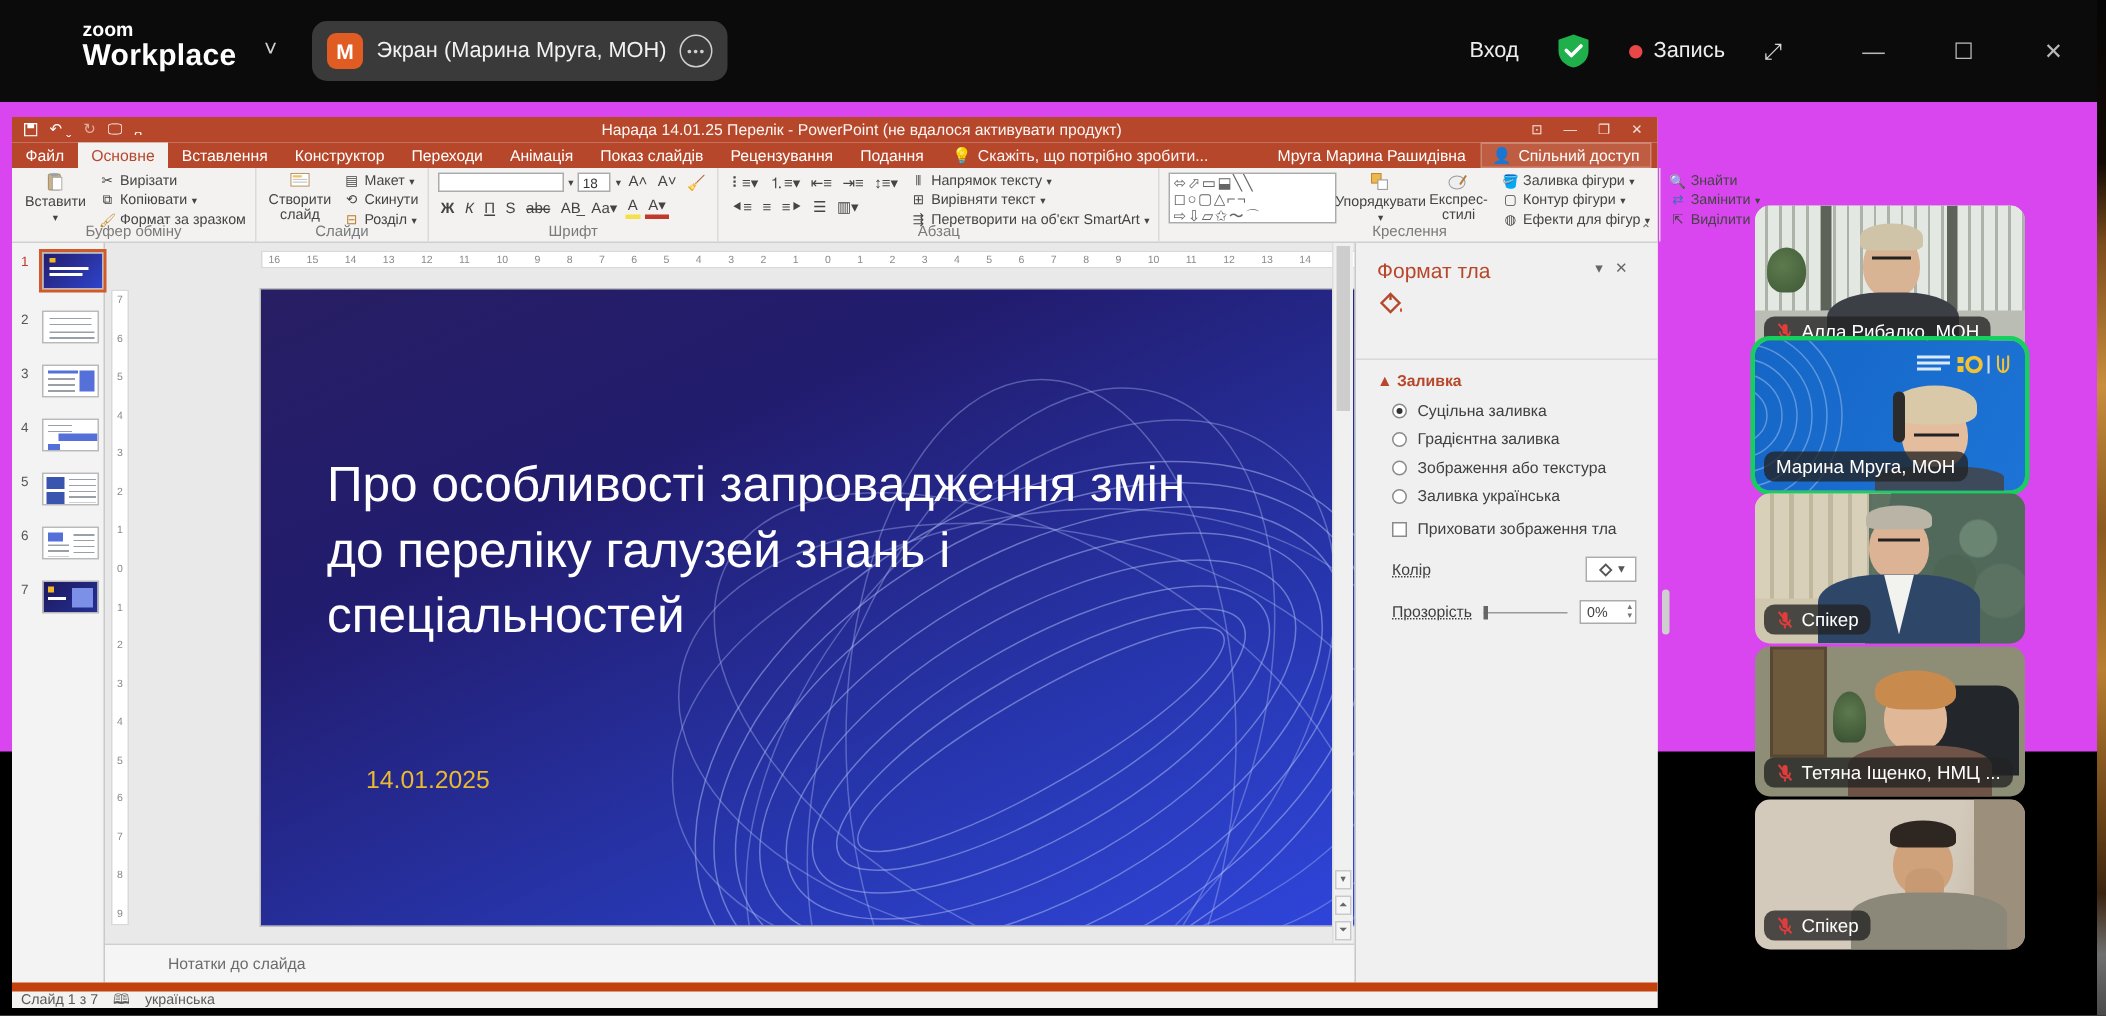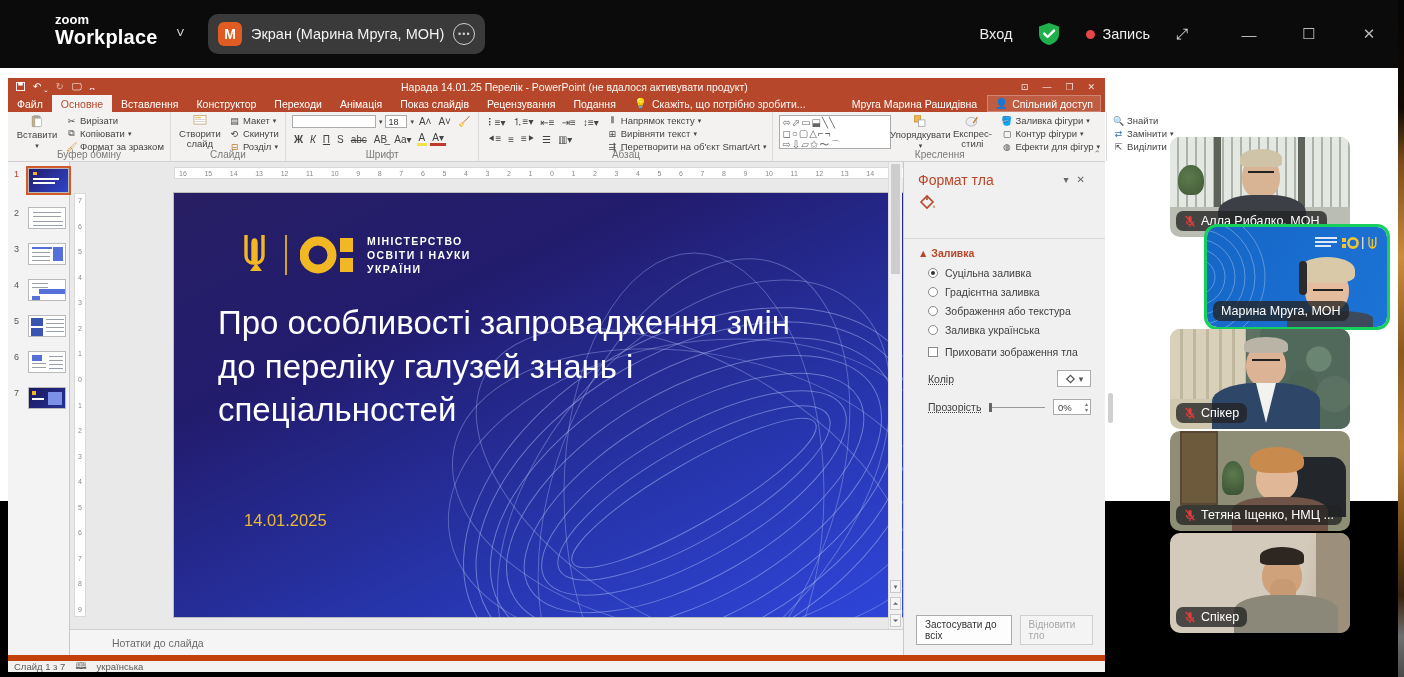--- a/index.html
+++ b/index.html
@@ -1,19 +1,19 @@
 <!DOCTYPE html>
 <html><head>
 <meta charset="utf-8">
 <style>
   * { margin:0; padding:0; box-sizing:border-box; }
   html,body { width:1404px; height:677px; overflow:hidden; background:#000;
     font-family:"Liberation Sans","DejaVu Sans",sans-serif; }
   .abs { position:absolute; }
-  #stage { position:relative; width:1404px; height:501px; background:#ffffff; }
+  #stage { position:relative; width:1404px; height:501px; background:#d946ef; }
 
   
   #topbar { position:absolute; left:0; top:0; width:1404px; height:68px; background:#0b0b0b; }
   #zoom-logo { position:absolute; left:55px; top:13px; color:#fff; line-height:1.05; }
   #zoom-logo .z1 { font-size:13px; font-weight:700; }
   #zoom-logo .z2 { font-size:20px; font-weight:700; letter-spacing:.2px; }
   #logo-chevron { position:absolute; left:176px; top:24px; color:#cfcfcf; font-size:15px; }
   #screen-tab { position:absolute; left:208px; top:14px; height:40px; min-width:232px;
     background:#3a3a3a; border-radius:10px; display:flex; align-items:center; padding:0 10px; gap:9px; }
   #screen-tab .avatar { width:24px; height:24px; border-radius:6px; background:#e05c22; color:#fff;
@@ -127,21 +127,21 @@
   .nameplate { position:absolute; left:6px; bottom:6px; height:20px; background:rgba(35,35,35,.78); border-radius:7px;
     display:flex; align-items:center; gap:5px; padding:0 8px; color:#fff; font-size:12.5px; white-space:nowrap; max-width:166px; overflow:hidden; }
   .head { position:absolute; border-radius:50% 50% 46% 46%; }
   .torso { position:absolute; border-radius:40% 40% 0 0; }
 
   
   .sc1 { background:linear-gradient(#d7dcd4 0 55%,#b9bdb4 55% 100%); }
   .sc1 .blinds { position:absolute; inset:0 0 30% 0; background:repeating-linear-gradient(90deg,#e4e8e2 0 7px,#aeb3a9 7px 9px); }
   .sc1 .frame { position:absolute; top:0; bottom:30%; width:7px; background:#5d6358; }
   .sc1 .plant { position:absolute; left:8px; top:28px; width:26px; height:30px; border-radius:50% 50% 40% 40%; background:radial-gradient(circle at 40% 40%,#5d7a4e,#3f5a36); }
-  .sc2 { background:linear-gradient(120deg,#1566c6,#1d74d6);margin-left:37px; }
+  .sc2 { background:linear-gradient(120deg,#1566c6,#1d74d6); }
   .sc3 { background:linear-gradient(100deg,#cfc7ae 0 46%,#58705f 46% 100%); }
   .sc3 .bldg { position:absolute; left:0; top:0; width:46%; height:70%; background:repeating-linear-gradient(90deg,#d8d0b8 0 10px,#bfb79e 10px 13px); }
   .sc3 .tree { position:absolute; right:0; top:0; width:58%; height:100%; background:radial-gradient(circle at 70% 30%,#6e8876 0 12%,transparent 13%),radial-gradient(circle at 55% 55%,#4c6454 0 18%,transparent 19%),radial-gradient(circle at 85% 65%,#5c7263 0 16%,transparent 17%),#51695a; opacity:.9; }
   .sc4 { background:#8e8d76; }
   .sc4 .door { position:absolute; left:10px; top:0; width:38px; height:74px; background:#6d5a3d; border:2px solid #584733; }
   .sc4 .plant { position:absolute; left:52px; top:30px; width:22px; height:34px; background:radial-gradient(circle at 50% 40%,#5d7a4e,#384f31); border-radius:50% 50% 30% 30%; }
   .sc4 .chair { position:absolute; right:4px; top:26px; width:70px; height:60px; background:#23262a; border-radius:10px 14px 0 0; }
   .sc5 { background:linear-gradient(100deg,#d4cabb 0 70%,#b5a896 100%); }
   .sc5 .corner { position:absolute; right:0; top:0; width:34px; height:100%; background:#9c8f7c; }
 
@@ -533,37 +533,20 @@
             <g stroke="#aebdf5" stroke-opacity="0.38" fill="none">
               <ellipse transform="rotate(-10 520 300)" cx="520" cy="300" rx="248" ry="150"></ellipse>
               <ellipse transform="rotate(-50 520 300)" cx="520" cy="300" rx="248" ry="150"></ellipse>
               <ellipse transform="rotate(-70 520 300)" cx="520" cy="300" rx="244" ry="140"></ellipse>
               <ellipse transform="rotate(10 520 300)" cx="520" cy="300" rx="244" ry="140"></ellipse>
               <ellipse transform="rotate(30 520 300)" cx="520" cy="300" rx="240" ry="130"></ellipse>
               <ellipse transform="rotate(-90 520 300)" cx="520" cy="300" rx="240" ry="130"></ellipse>
             </g>
           </svg>
 
-          <div id="slide-logo">
-            <svg width="32" height="44" viewBox="0 0 32 44">
-              <path d="M6 2 V22 C6 28 10 30 13 30 V10 C13 6 16 6 16 10 V30 C19 30 23 28 23 22 V2" fill="none" stroke="#f2b824" stroke-width="3.4"></path>
-              <path d="M16 30 L10 38 H22 Z" fill="#f2b824"></path>
-            </svg>
-            <div style="width:2px; height:40px; background:#f2b824; opacity:.85;"></div>
-            <svg width="54" height="40" viewBox="0 0 54 40">
-              <circle cx="18" cy="20" r="14" fill="none" stroke="#f2b824" stroke-width="9"></circle>
-              <rect x="40" y="3" width="13" height="14" fill="#f2b824"></rect>
-              <rect x="40" y="23" width="13" height="14" fill="#f2b824"></rect>
-            </svg>
-            <div id="ministry-text">
-              <div>МІНІСТЕРСТВО</div>
-              <div>ОСВІТИ І НАУКИ</div>
-              <div>УКРАЇНИ</div>
-            </div>
-          </div>
 
           <div id="slide-title">Про особливості запровадження змін до переліку галузей знань і спеціальностей</div>
           <div id="slide-date">14.01.2025</div>
 
           <svg id="cursor" width="13" height="19" viewBox="0 0 13 19">
             <path d="M1 1 L1 15 L4.5 12 L7 18 L9.5 17 L7 11 L12 11 Z" fill="#fff" stroke="#000" stroke-width="1"></path>
           </svg>
         </div>
 
         <div id="vscroll">
@@ -623,24 +606,20 @@
           <span style="text-decoration:underline dotted 1px;">Прозорість</span>
           <span id="transp-slider">
               <span class="knob"></span>
             </span>
           <span id="transp-val">
             <span>0%</span>
             <span class="spin">▴<br>▾</span>
           </span>
         </div>
 
-        <div id="fp-buttons">
-          <span class="btn">Застосувати до всіх</span>
-          <span class="btn disabled">Відновити тло</span>
-        </div>
       </div>
     </div>
 
     <div id="statusbar">
       <span>Слайд 1 з 7</span>
       <span>🕮</span>
       <span>українська</span>
       <div id="sb-right">
         <span>▤ <span>Нотатки</span></span>
         <span>🗨 <span>Примітки</span></span>

